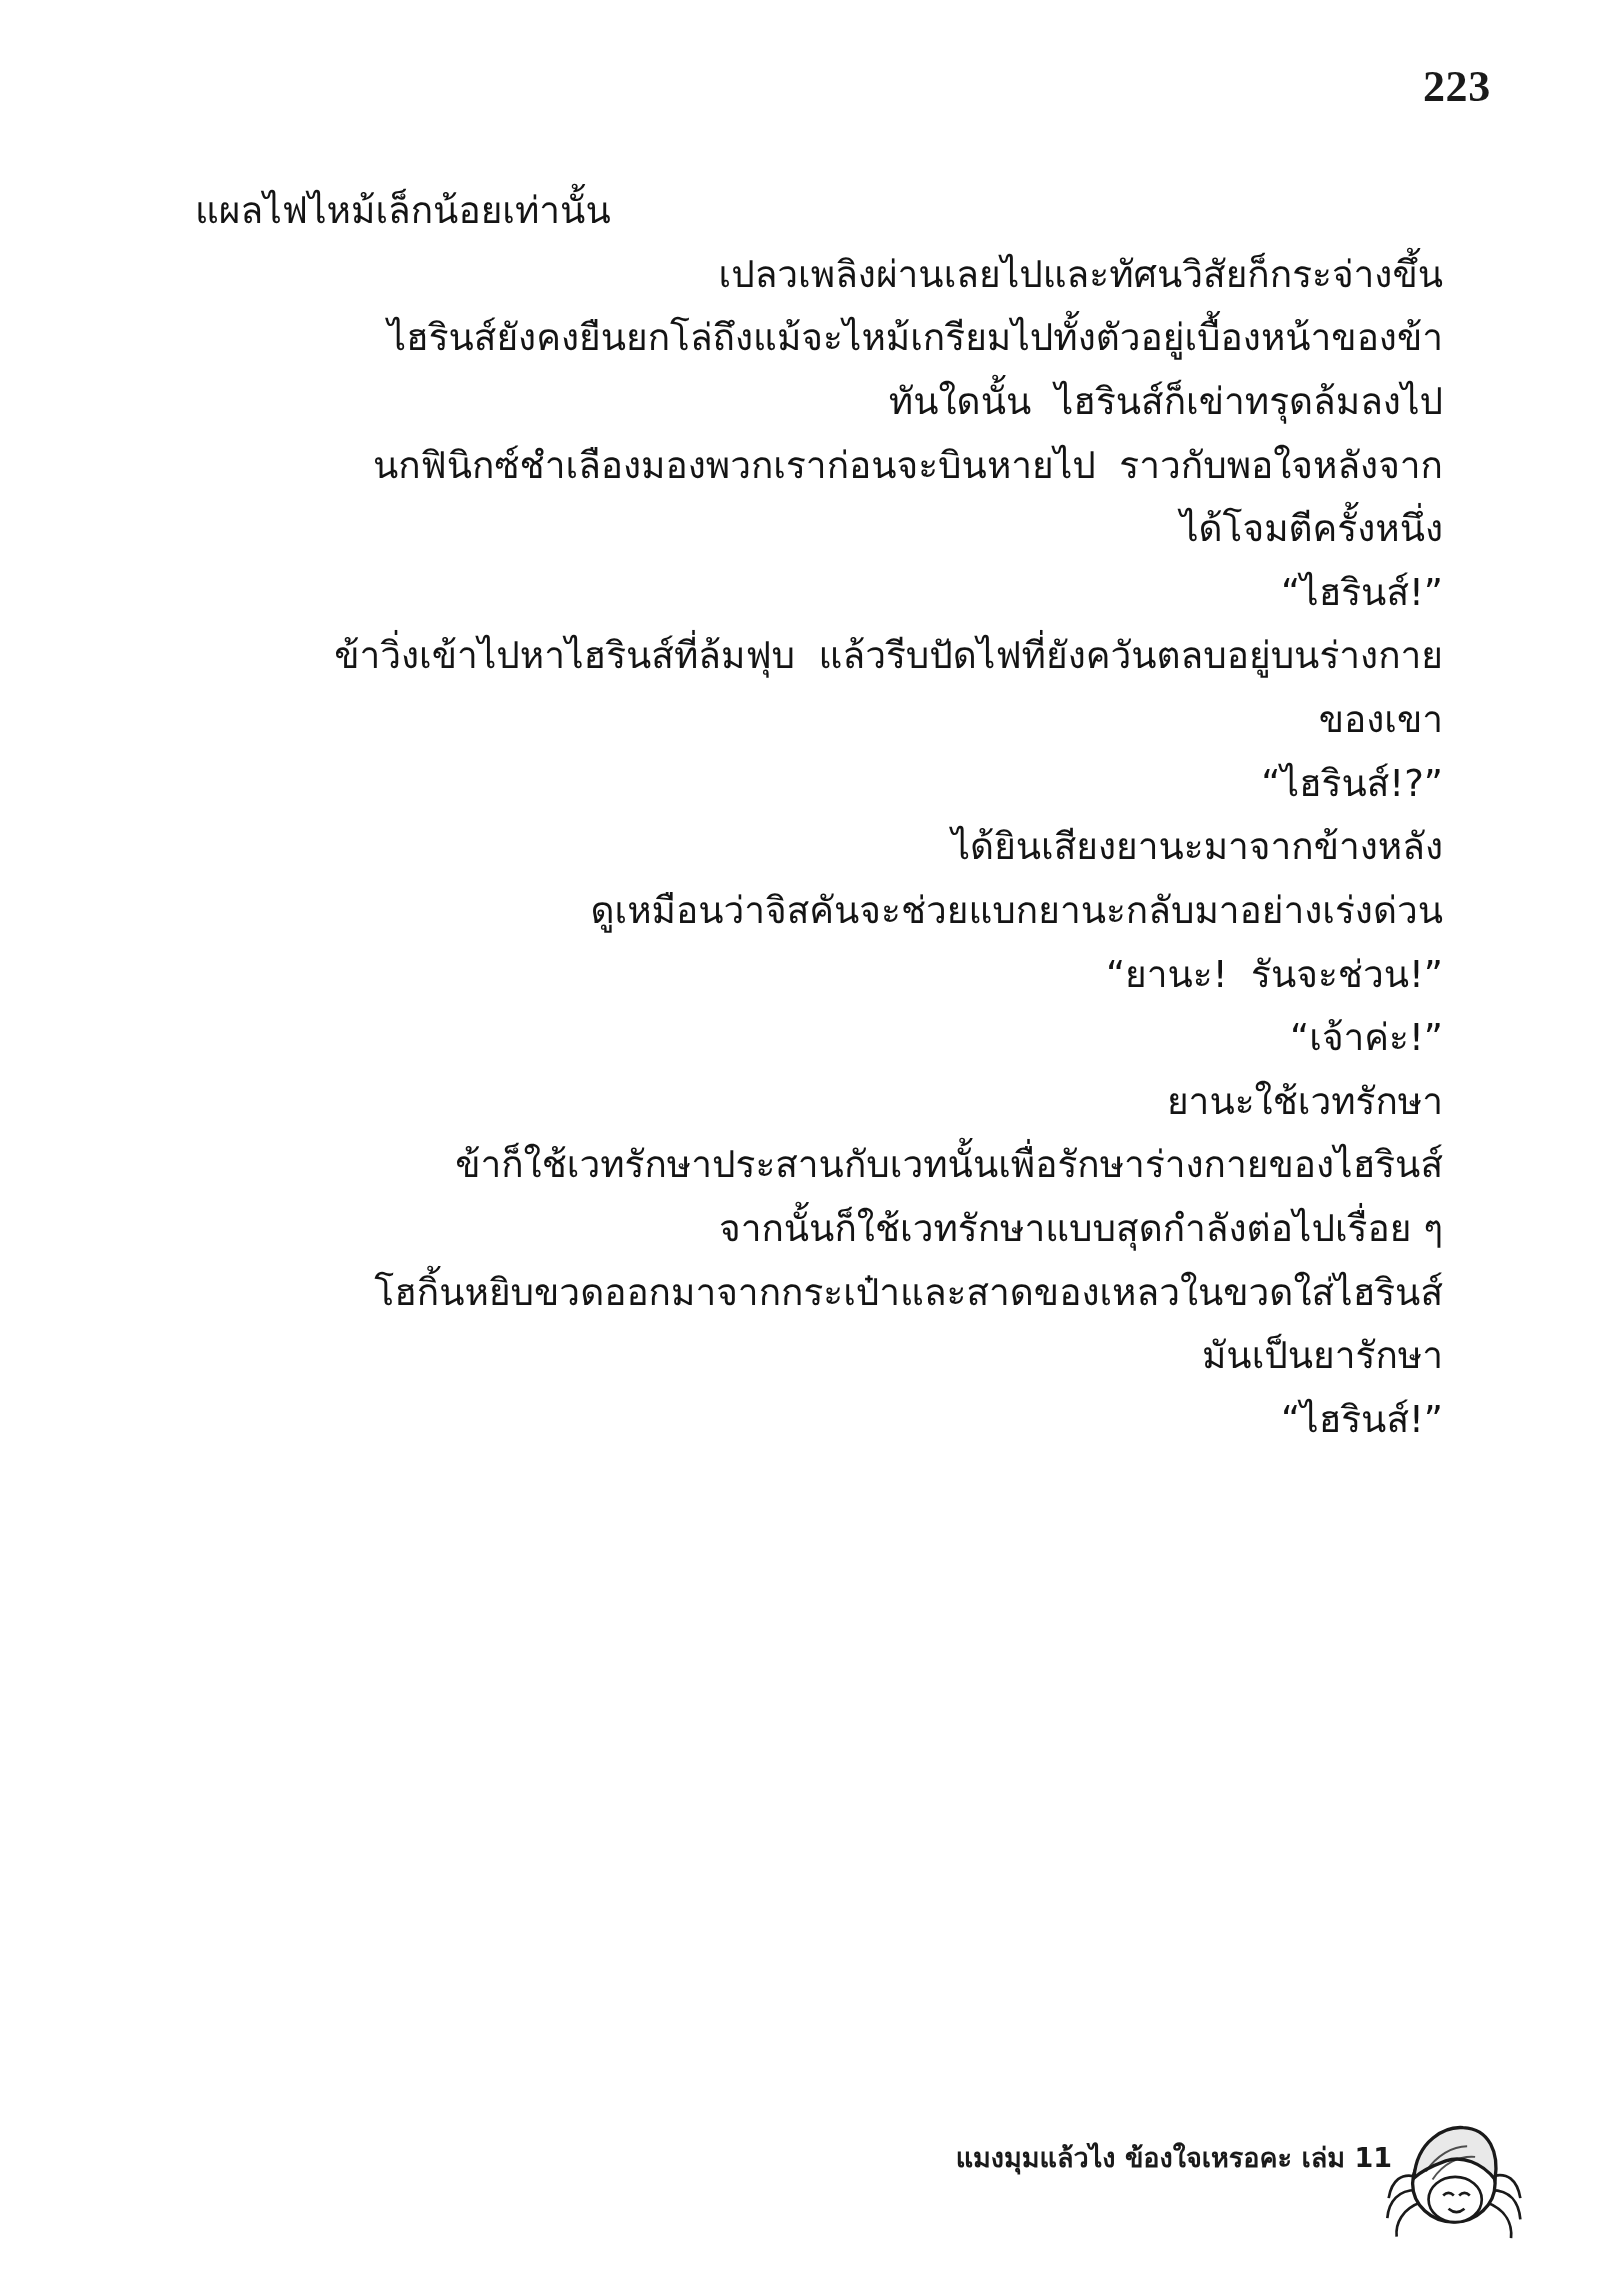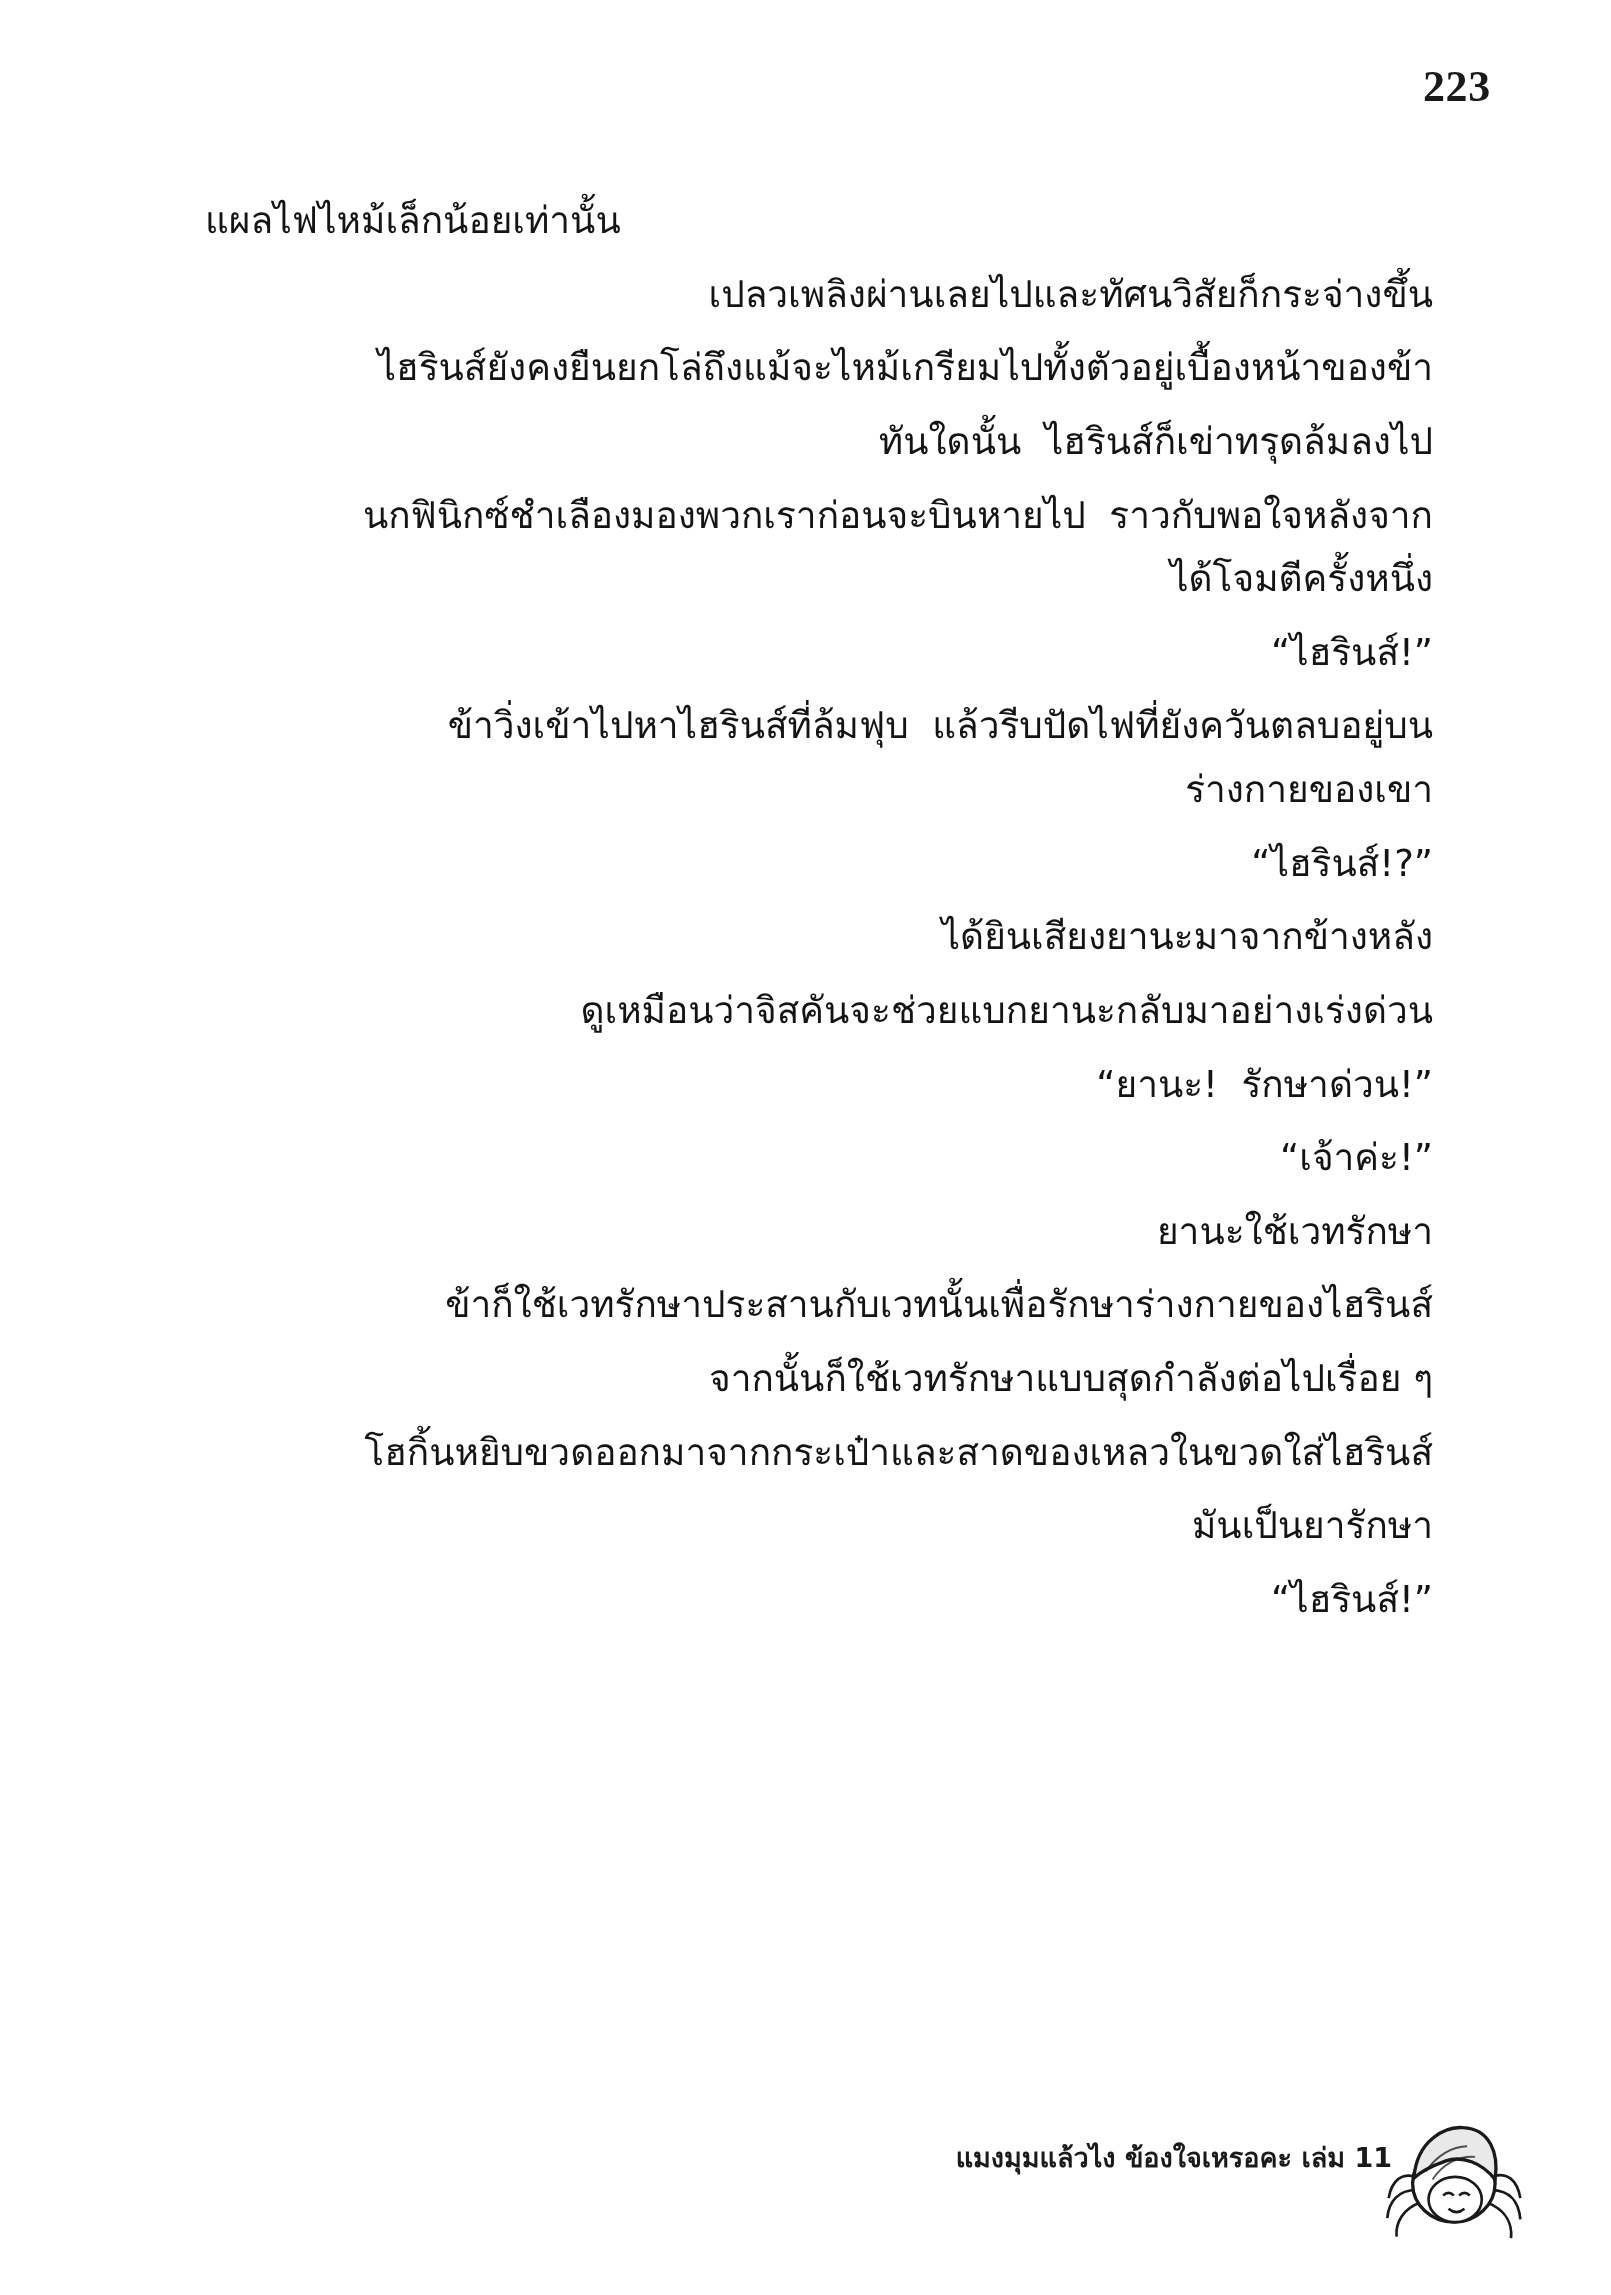--- a/index.html
+++ b/index.html
@@ -33,21 +33,21 @@
     position: absolute;
     top: 179px;
     left: 195px;
     width: 1248px;
     font-size: 37px;
     line-height: 1.72;
     color: #141414;
     text-align: left;
   }
   .para {
-    margin: 10px;
+    margin: 0;
     padding: 0;
     white-space: pre-wrap;
     word-break: break-word;
   }
   .para.indent {
     text-indent: 137px;
     text-align: right;
   }
   .footer {
     position: absolute;
@@ -83,21 +83,21 @@
       <p class="para">แผลไฟไหม้เล็กน้อยเท่านั้น</p>
       <p class="para indent">เปลวเพลิงผ่านเลยไปและทัศนวิสัยก็กระจ่างขึ้น</p>
       <p class="para indent">ไฮรินส์ยังคงยืนยกโล่ถึงแม้จะไหม้เกรียมไปทั้งตัวอยู่เบื้องหน้าของข้า</p>
       <p class="para indent">ทันใดนั้น  ไฮรินส์ก็เข่าทรุดล้มลงไป</p>
       <p class="para indent">นกฟินิกซ์ชำเลืองมองพวกเราก่อนจะบินหายไป  ราวกับพอใจหลังจากได้โจมตีครั้งหนึ่ง</p>
       <p class="para indent">“ไฮรินส์!”</p>
       <p class="para indent">ข้าวิ่งเข้าไปหาไฮรินส์ที่ล้มฟุบ  แล้วรีบปัดไฟที่ยังควันตลบอยู่บนร่างกายของเขา</p>
       <p class="para indent">“ไฮรินส์!?”</p>
       <p class="para indent">ได้ยินเสียงยานะมาจากข้างหลัง</p>
       <p class="para indent">ดูเหมือนว่าจิสคันจะช่วยแบกยานะกลับมาอย่างเร่งด่วน</p>
-      <p class="para indent">“ยานะ!  รักษาด่วน!”</p>
+      <p class="para indent">“ยานะ!  รันจะช่วน!”</p>
       <p class="para indent">“เจ้าค่ะ!”</p>
       <p class="para indent">ยานะใช้เวทรักษา</p>
       <p class="para indent">ข้าก็ใช้เวทรักษาประสานกับเวทนั้นเพื่อรักษาร่างกายของไฮรินส์</p>
       <p class="para indent">จากนั้นก็ใช้เวทรักษาแบบสุดกำลังต่อไปเรื่อย ๆ</p>
       <p class="para indent">โฮกิ้นหยิบขวดออกมาจากกระเป๋าและสาดของเหลวในขวดใส่ไฮรินส์</p>
       <p class="para indent">มันเป็นยารักษา</p>
       <p class="para indent">“ไฮรินส์!”</p>
     </div>
 
   <div class="footer">

